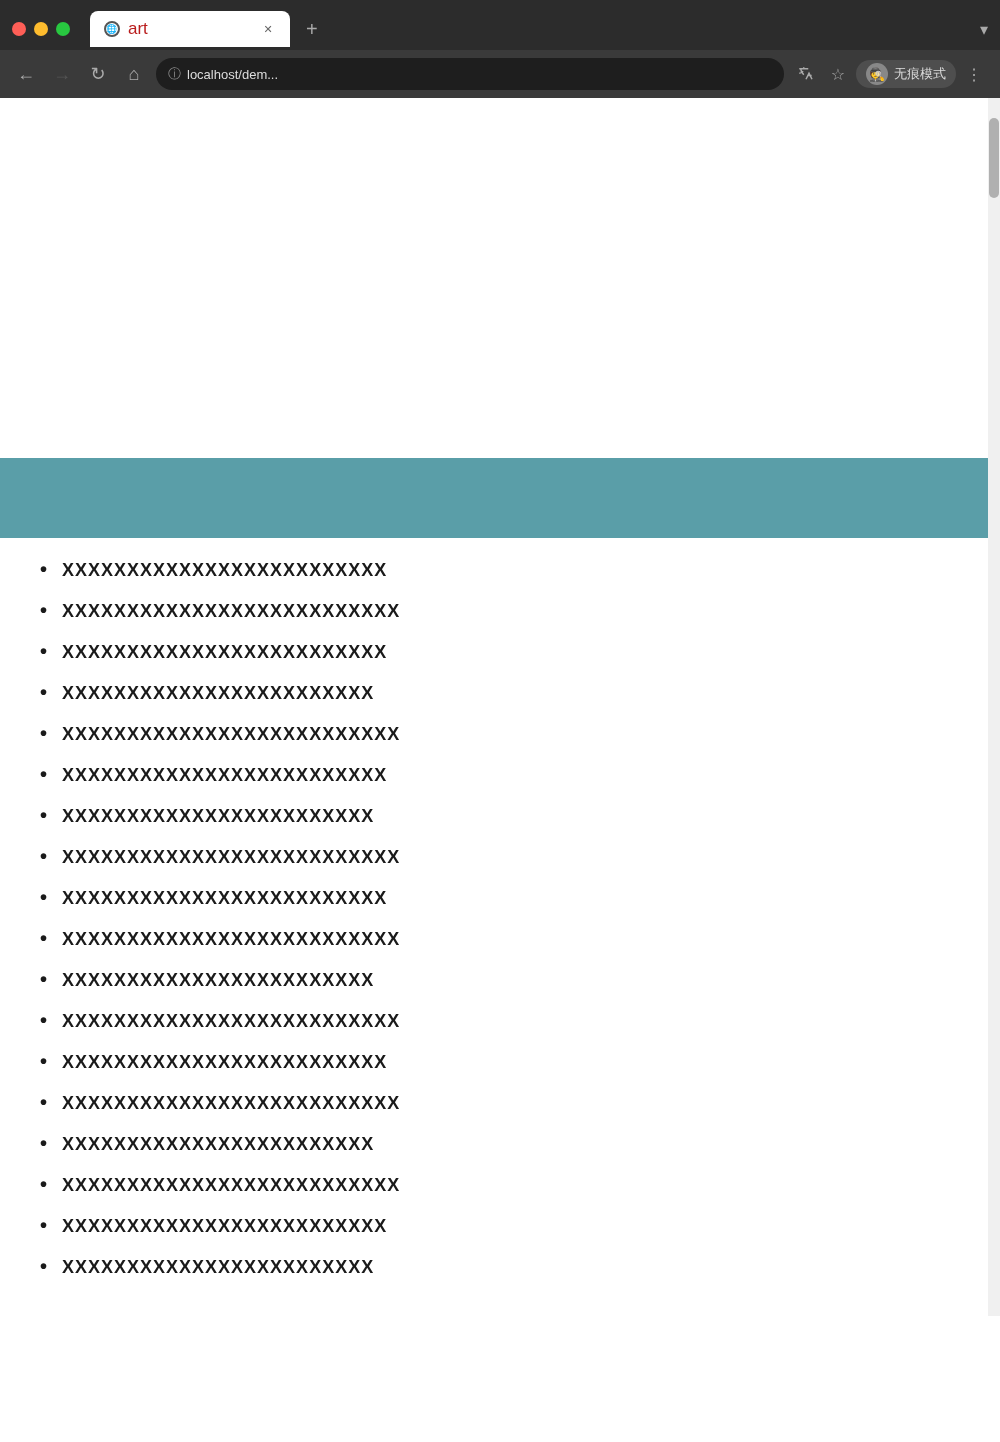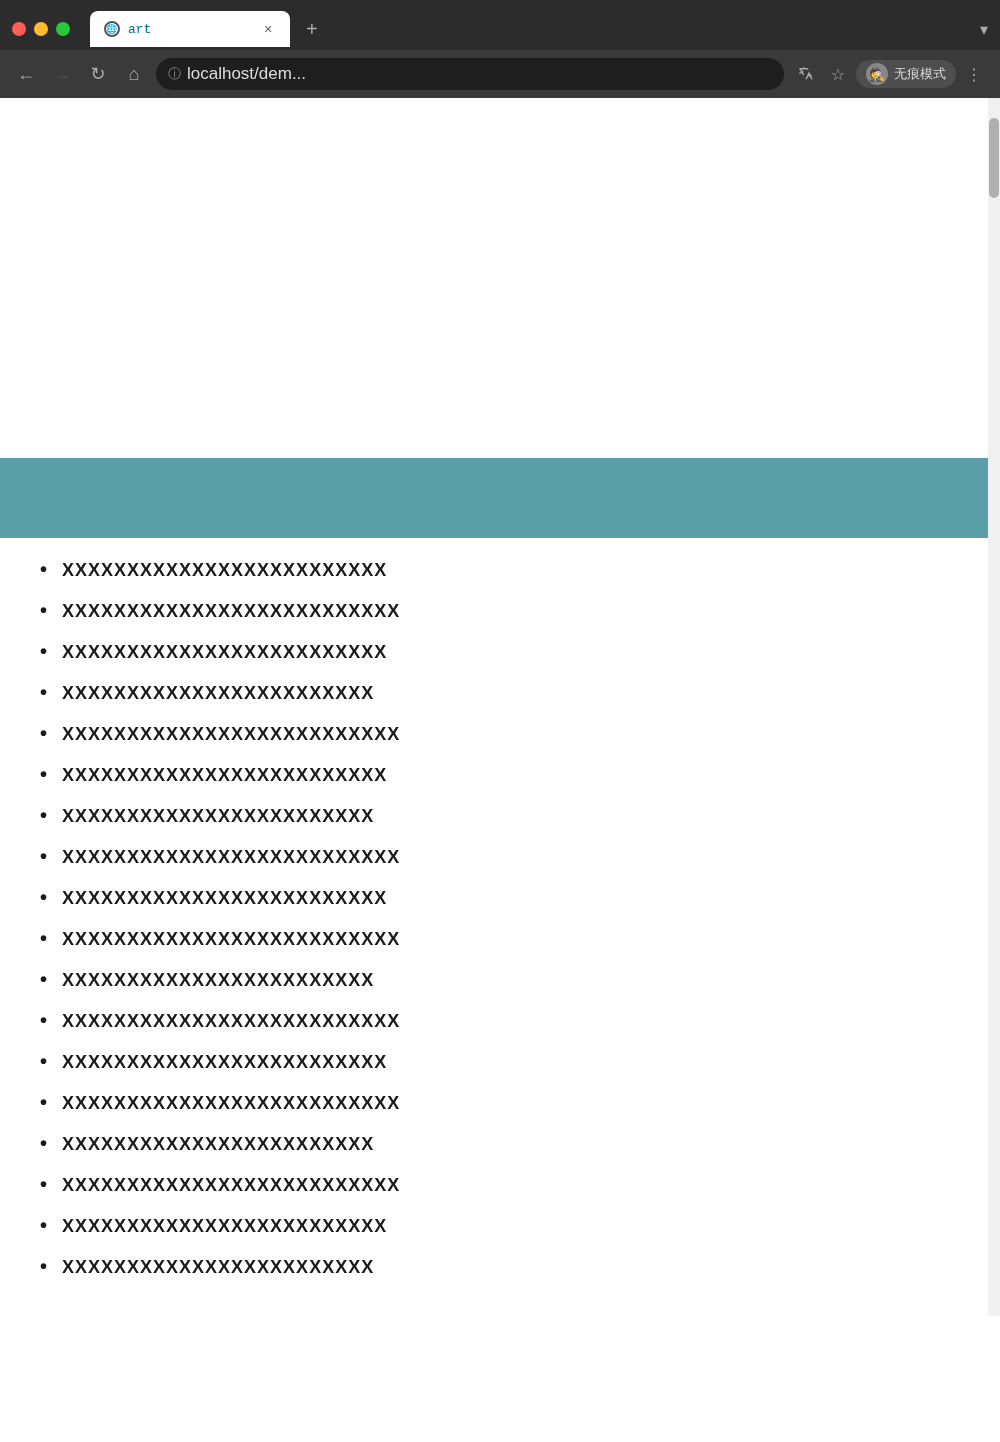--- a/index.html
+++ b/index.html
@@ -70,26 +70,25 @@
       flex-shrink: 0;
       display: flex;
       align-items: center;
       justify-content: center;
       font-size: 9px;
       color: #555;
     }
 
     .tab-title {
       flex: 1;
-      font-size: 13px;
-      color: #0369a1;
+      font-size: 17px;
+      color: #b91c1c;
       white-space: nowrap;
       overflow: hidden;
       text-overflow: ellipsis;
-      font-family: Liberation Mono, monospace;
     }
 
     .tab-close {
       width: 16px;
       height: 16px;
       border-radius: 50%;
       border: none;
       background: transparent;
       cursor: pointer;
       display: flex;
@@ -153,21 +152,21 @@
       height: 32px;
     }
 
     .address-info-icon {
       color: #888;
       font-size: 13px;
     }
 
     .address-text {
       color: #ddd;
-      font-size: 17px;
+      font-size: 13px;
       flex: 1;
     }
 
     .toolbar-icons {
       display: flex;
       align-items: center;
       gap: 4px;
     }
 
     .toolbar-icon-btn {

